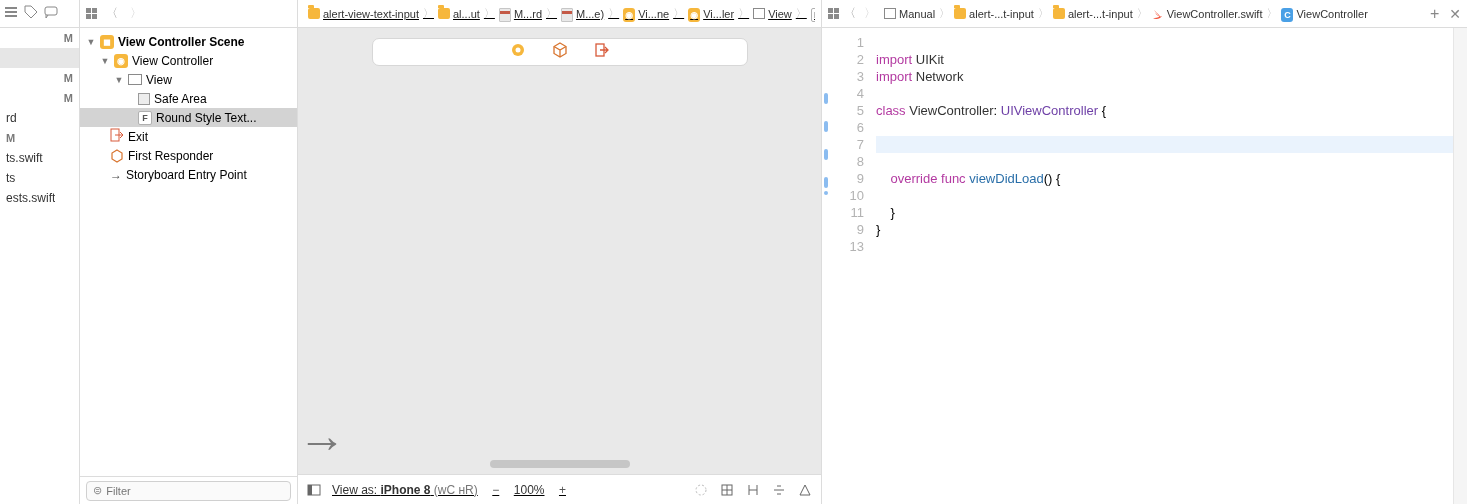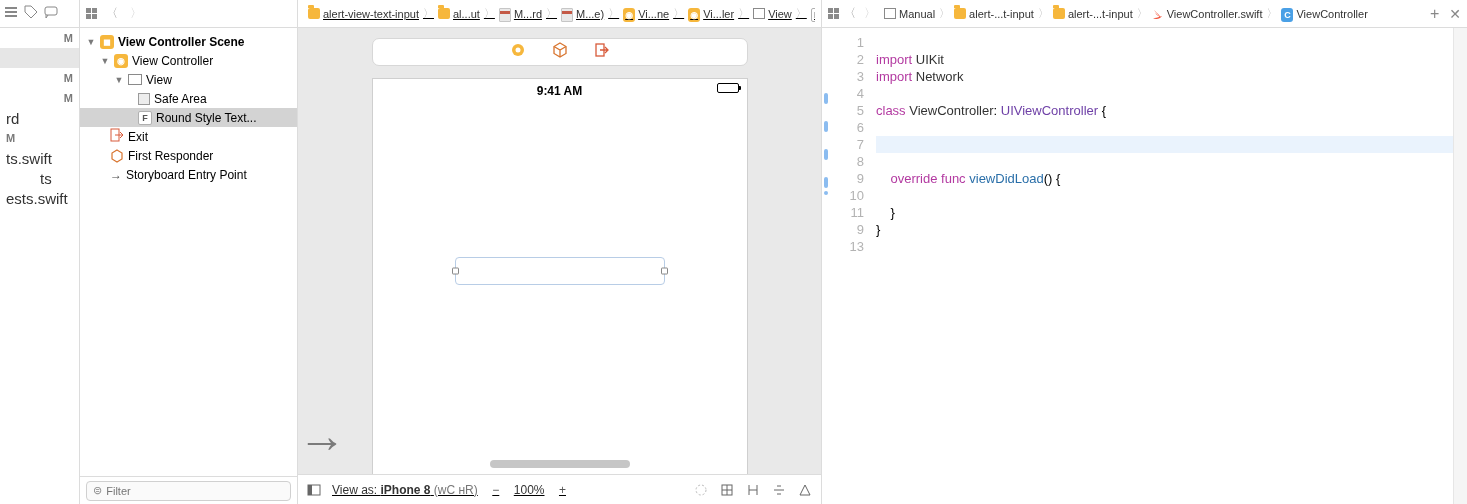--- a/index.html
+++ b/index.html
@@ -7,21 +7,21 @@
 .root { display: flex; width: 100%; height: 100%; }
 
 
 .leftcol { width: 80px; border-right: 1px solid #dcdcdc; background:#fff; display:flex; flex-direction:column; }
 .leftcol-top { height: 28px; border-bottom:1px solid #dcdcdc; display:flex; align-items:center; gap:6px; padding:0 4px;}
 .leftcol-top .icon { width:14px; height:14px; }
 .leftcol-body { flex:1; font-size:11px; color:#444; }
 .leftcol-row { display:flex; align-items:center; justify-content:flex-end; height:20px; padding:0 6px; }
 .leftcol-row.sel { background:#e6e6e6; }
 .leftcol-row .m { font-weight:600; color:#7a7a7a; font-size:11px; }
-.leftcol-row .txt { font-size:15px; color:#333; overflow:hidden; text-overflow:ellipsis; white-space:nowrap; }
+.leftcol-row .txt { font-size:12px; color:#333; overflow:hidden; text-overflow:ellipsis; white-space:nowrap; }
 
 
 .outlinecol { width: 218px; border-right:1px solid #dcdcdc; display:flex; flex-direction:column; }
 .outlinecol-top { height:28px; border-bottom:1px solid #dcdcdc; display:flex; align-items:center; gap:4px; padding:0 6px; }
 .crumbs { display:flex; align-items:center; gap:0; font-size:11px; color:#333; height:28px; overflow:hidden; }
 .crumb { display:flex; align-items:center; gap:3px; padding:0 4px; white-space:nowrap; }
 .crumb-sep { color:#bdbdbd; }
 .crumb .ic { width:12px; height:12px; display:inline-flex; }
 .outlinecol-tree { flex:1; overflow:auto; padding-top:4px; font-size:12px; }
 .tree-row { display:flex; align-items:center; height:19px; gap:4px; padding-right:6px; }
@@ -128,21 +128,21 @@
         <div class="leftcol-row" style="justify-content: flex-start;">
           <span class="txt">rd</span>
         </div>
         <div class="leftcol-row" style="justify-content: flex-start;">
           <span class="txt"></span>
           <span class="m">M</span>
         </div>
         <div class="leftcol-row" style="justify-content: flex-start; align-items: center;">
           <span class="txt">ts.swift</span>
         </div>
-        <div class="leftcol-row" style="justify-content: flex-start; margin-left: 34px;">
+        <div class="leftcol-row" style="justify-content: flex-start;">
           <span class="txt">ts</span>
         </div>
         <div class="leftcol-row" style="justify-content: flex-start;">
           <span class="txt">ests.swift</span>
         </div>
       </div>
   </div>
 
   <div class="outlinecol">
     <div class="outlinecol-top">
@@ -272,30 +272,20 @@
             </svg></span>
         <span><svg width="16" height="16" viewBox="0 0 16 16">
               <path d="M8 1l6 3.5v7L8 15 2 11.5v-7z" fill="none" stroke="#d8742e" stroke-width="1.3"></path>
               <path d="M2 4.5L8 8l6-3.5M8 8v7" fill="none" stroke="#d8742e" stroke-width="1.3"></path>
             </svg></span>
         <span><svg width="16" height="16" viewBox="0 0 16 16">
               <rect x="2" y="2" width="8" height="12" fill="none" stroke="#d85a3a" stroke-width="1.3"></rect>
               <path d="M6 8h8M11 5l3 3-3 3" fill="none" stroke="#d85a3a" stroke-width="1.3"></path>
             </svg></span>
       </div>
-      <div class="phone">
-        <div class="statusbar">
-          <span>9:41 AM</span>
-          <span class="battery"><span class="fill"></span></span>
-        </div>
-        <div class="textfield">
-          <span class="tf-handle l"></span>
-          <span class="tf-handle r"></span>
-        </div>
-      </div>
       <div class="big-arrow">→</div>
       <div class="canvas-scrollbar"></div>
     </div>
     <div class="canvascol-bottom">
       <div class="left">
         <span class="minibtn">
             <svg width="14" height="14">
               <rect x="1" y="2" width="12" height="10" fill="none" stroke="#666"></rect>
               <rect x="1" y="2" width="4" height="10" fill="#666"></rect>
             </svg>

